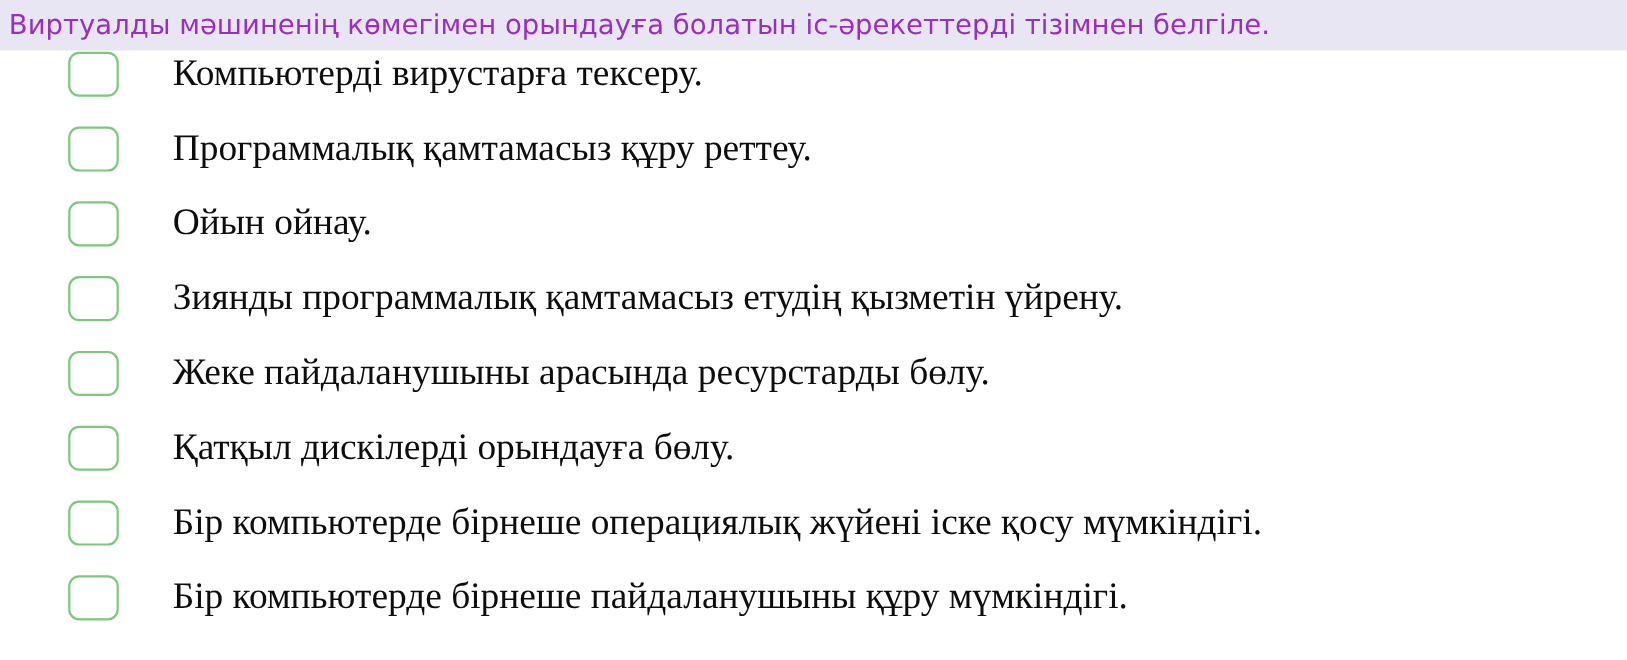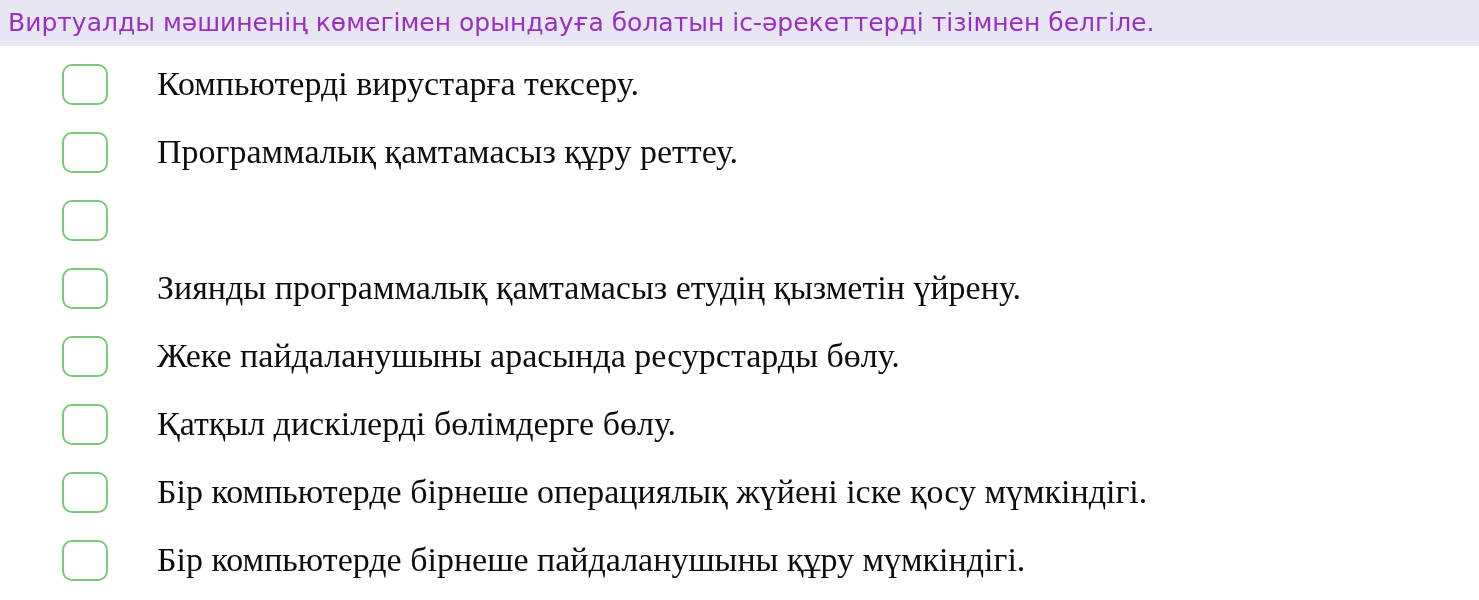--- a/index.html
+++ b/index.html
@@ -19,21 +19,20 @@
     background: #e9e6f3;
     color: #992fc2;
     font-size: 25px;
     line-height: 38px;
     padding: 4px 8px 4px 8px;
     font-family: "DejaVu Sans", "Liberation Sans", sans-serif;
     letter-spacing: 0px;
     white-space: nowrap;
   }
   .options {
-    padding-top: 17px;
   }
   .option-row {
     display: flex;
     align-items: center;
     padding-left: 62px;
     height: 42px;
     margin-bottom: 26px;
   }
   .checkbox {
     flex: 0 0 auto;
@@ -63,35 +62,36 @@
     <span class="option-label">Компьютерді вирустарға тексеру.</span>
   </div>
 
   <div class="option-row">
     <span class="checkbox" role="checkbox" aria-checked="false" style="border-color: rgb(124, 200, 124); background: rgb(255, 255, 255);"></span>
     <span class="option-label">Программалық қамтамасыз құру реттеу.</span>
   </div>
 
   <div class="option-row">
     <span class="checkbox" role="checkbox" aria-checked="false" style="border-color: rgb(124, 200, 124); background: rgb(255, 255, 255);"></span>
+    <span class="option-label">Ойын ойнау.</span>
   </div>
 
   <div class="option-row">
     <span class="checkbox" role="checkbox" aria-checked="false" style="border-color: rgb(124, 200, 124); background: rgb(255, 255, 255);"></span>
     <span class="option-label">Зиянды программалық қамтамасыз етудің қызметін үйрену.</span>
   </div>
 
   <div class="option-row">
     <span class="checkbox" role="checkbox" aria-checked="false" style="border-color: rgb(124, 200, 124); background: rgb(255, 255, 255);"></span>
     <span class="option-label">Жеке пайдаланушыны арасында ресурстарды бөлу.</span>
   </div>
 
   <div class="option-row">
     <span class="checkbox" role="checkbox" aria-checked="false" style="border-color: rgb(124, 200, 124); background: rgb(255, 255, 255);"></span>
-    <span class="option-label">Қатқыл дискілерді бөлімдерге бөлу.</span>
+    <span class="option-label">Қатқыл дискілерді орындауға бөлу.</span>
   </div>
 
   <div class="option-row">
     <span class="checkbox" role="checkbox" aria-checked="false" style="border-color: rgb(124, 200, 124); background: rgb(255, 255, 255);"></span>
     <span class="option-label">Бір компьютерде бірнеше операциялық жүйені іске қосу мүмкіндігі.</span>
   </div>
 
   <div class="option-row">
     <span class="checkbox" role="checkbox" aria-checked="false" style="border-color: rgb(124, 200, 124); background: rgb(255, 255, 255);"></span>
     <span class="option-label">Бір компьютерде бірнеше пайдаланушыны құру мүмкіндігі.</span>

